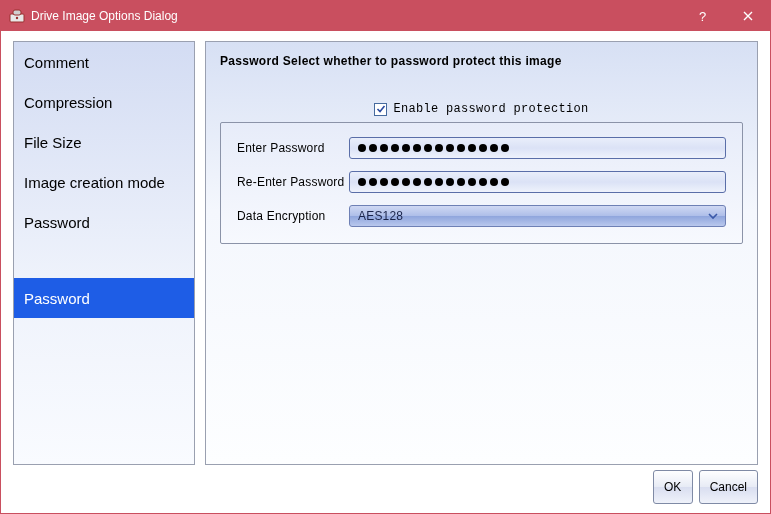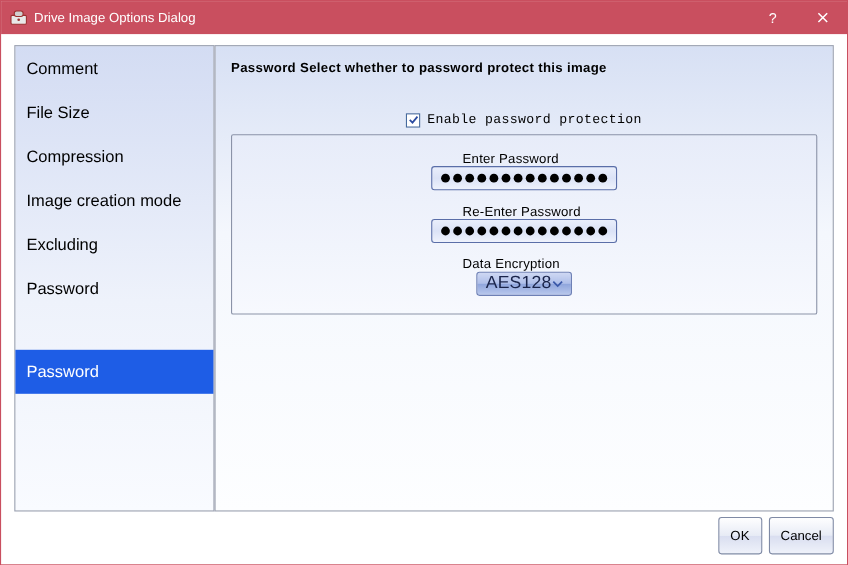--- a/index.html
+++ b/index.html
@@ -43,20 +43,21 @@
   .titlebar .ctl.help { font-size: 13px; }
   .titlebar .ctl.close svg { width: 10px; height: 10px; }
   .client {
     flex: 1 1 auto;
     padding: 10px 12px 10px 12px;
     display: flex; flex-direction: column;
   }
   .panes {
     flex: 1 1 auto;
     display: flex;
+    gap: 10px;
     min-height: 0;
   }
   .sidebar {
     width: 182px;
     border: 1px solid #9aa0b0;
     background: linear-gradient(to bottom, #d3dcf3 0%, #eef2fb 55%, #f9fbff 100%);
     display: flex; flex-direction: column;
   }
   .sidebar-item {
     height: 40px;
@@ -103,21 +104,20 @@
   .chk svg { width: 10px; height: 10px; }
   .group {
     border: 1px solid #8b93a8;
     border-radius: 2px;
     padding: 14px 16px 16px 16px;
     background: linear-gradient(to bottom, #e7ecf9 0%, #f7f9fe 100%);
   }
   .form-row {
     display: flex; align-items: center;
     margin-bottom: 12px;
-    flex-direction: column;
   }
   .form-row:last-child { margin-bottom: 0; }
   .form-label {
     width: 112px;
     font-family: Tahoma, Arial, sans-serif;
     font-size: 12px;
     color: #000;
     letter-spacing: 0.2px;
   }
   .text-input {
@@ -140,21 +140,21 @@
   .select {
     flex: 1 1 auto;
     height: 22px;
     border: 1px solid #6e80b5;
     border-radius: 3px;
     background: linear-gradient(to bottom, #cfd8f3 0%, #afbfe9 48%, #90a6dd 52%, #b9c8ed 100%);
     padding: 0 6px 0 8px;
     display: flex; align-items: center;
     color: #1a244a;
     font-family: Tahoma, Arial, sans-serif;
-    font-size: 16px;
+    font-size: 12px;
     letter-spacing: 0.2px;
     position: relative;
   }
   .select .sel-text { flex: 1 1 auto; }
   .select .chev {
     color: #3a58a8;
     display: flex; align-items: center;
   }
   .select .chev svg { width: 12px; height: 12px; }
   .footer {
@@ -200,30 +200,27 @@
   </div>
 
   <div class="client">
     <div class="panes">
 
       <div class="sidebar">
         <div class="sidebar-item">
           <span>Comment</span>
         </div>
         <div class="sidebar-item">
+          <span>Compression</span>
+        </div>
+        <div class="sidebar-item">
           <span>File Size</span>
         </div>
         <div class="sidebar-item">
-          <span>Compression</span>
-        </div>
-        <div class="sidebar-item">
           <span>Image creation mode</span>
-        </div>
-        <div class="sidebar-item">
-          <span>Excluding</span>
         </div>
         <div class="sidebar-item">
           <span>Password</span>
         </div>
         <div class="sidebar-item selected">
           <span>Password</span>
         </div>
       </div>
 
       <div class="content">

